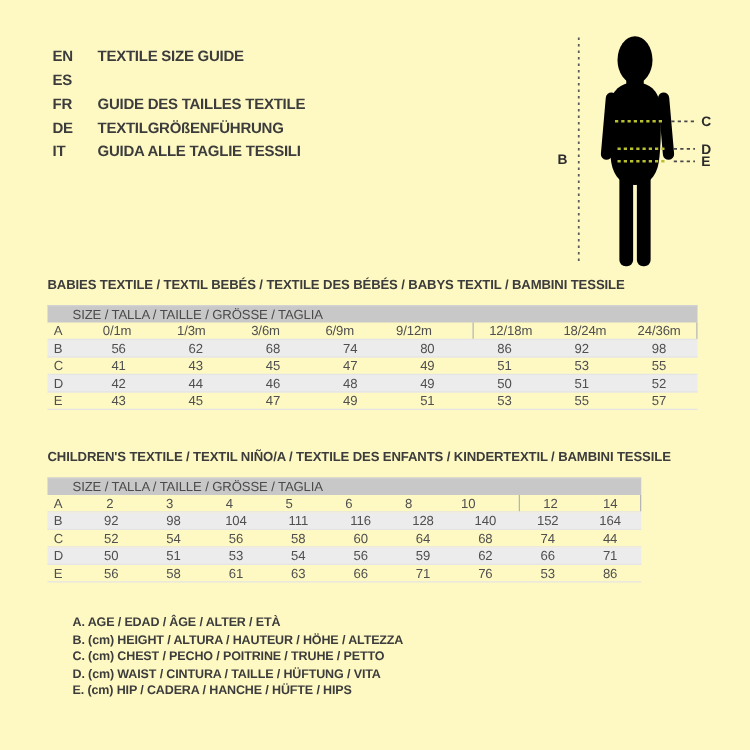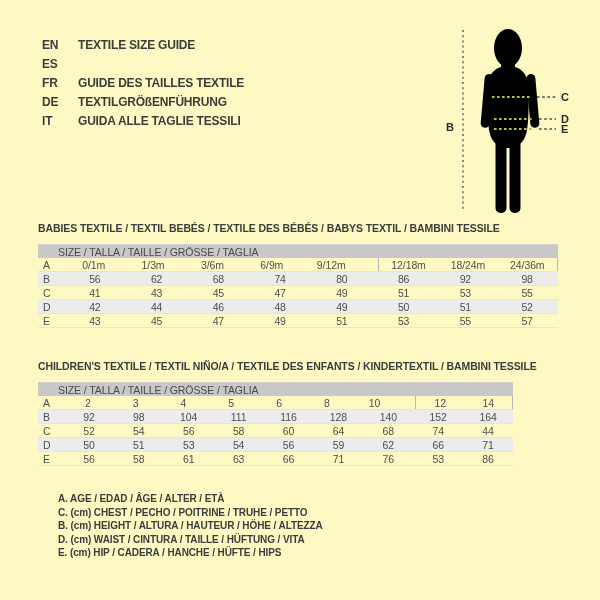--- a/index.html
+++ b/index.html
@@ -214,19 +214,19 @@
           <div class="cell">71</div>
           <div class="cell">76</div>
           <div class="cell">53</div>
           <div class="cell">86</div>
         </div>
       </div>
   </section>
 
   <div class="legend">
       <div class="legend-line">A. AGE / EDAD / ÂGE / ALTER / ETÀ</div>
+      <div class="legend-line">B. (cm) HEIGHT / ALTURA / HAUTEUR / HÖHE / ALTEZZA</div>
       <div class="legend-line">C. (cm) CHEST / PECHO / POITRINE / TRUHE / PETTO</div>
-      <div class="legend-line">B. (cm) HEIGHT / ALTURA / HAUTEUR / HÖHE / ALTEZZA</div>
       <div class="legend-line">D. (cm) WAIST / CINTURA / TAILLE / HÜFTUNG / VITA</div>
       <div class="legend-line">E. (cm) HIP / CADERA / HANCHE / HÜFTE / HIPS</div>
     </div>
 
 </div>
 
 </body></html>

